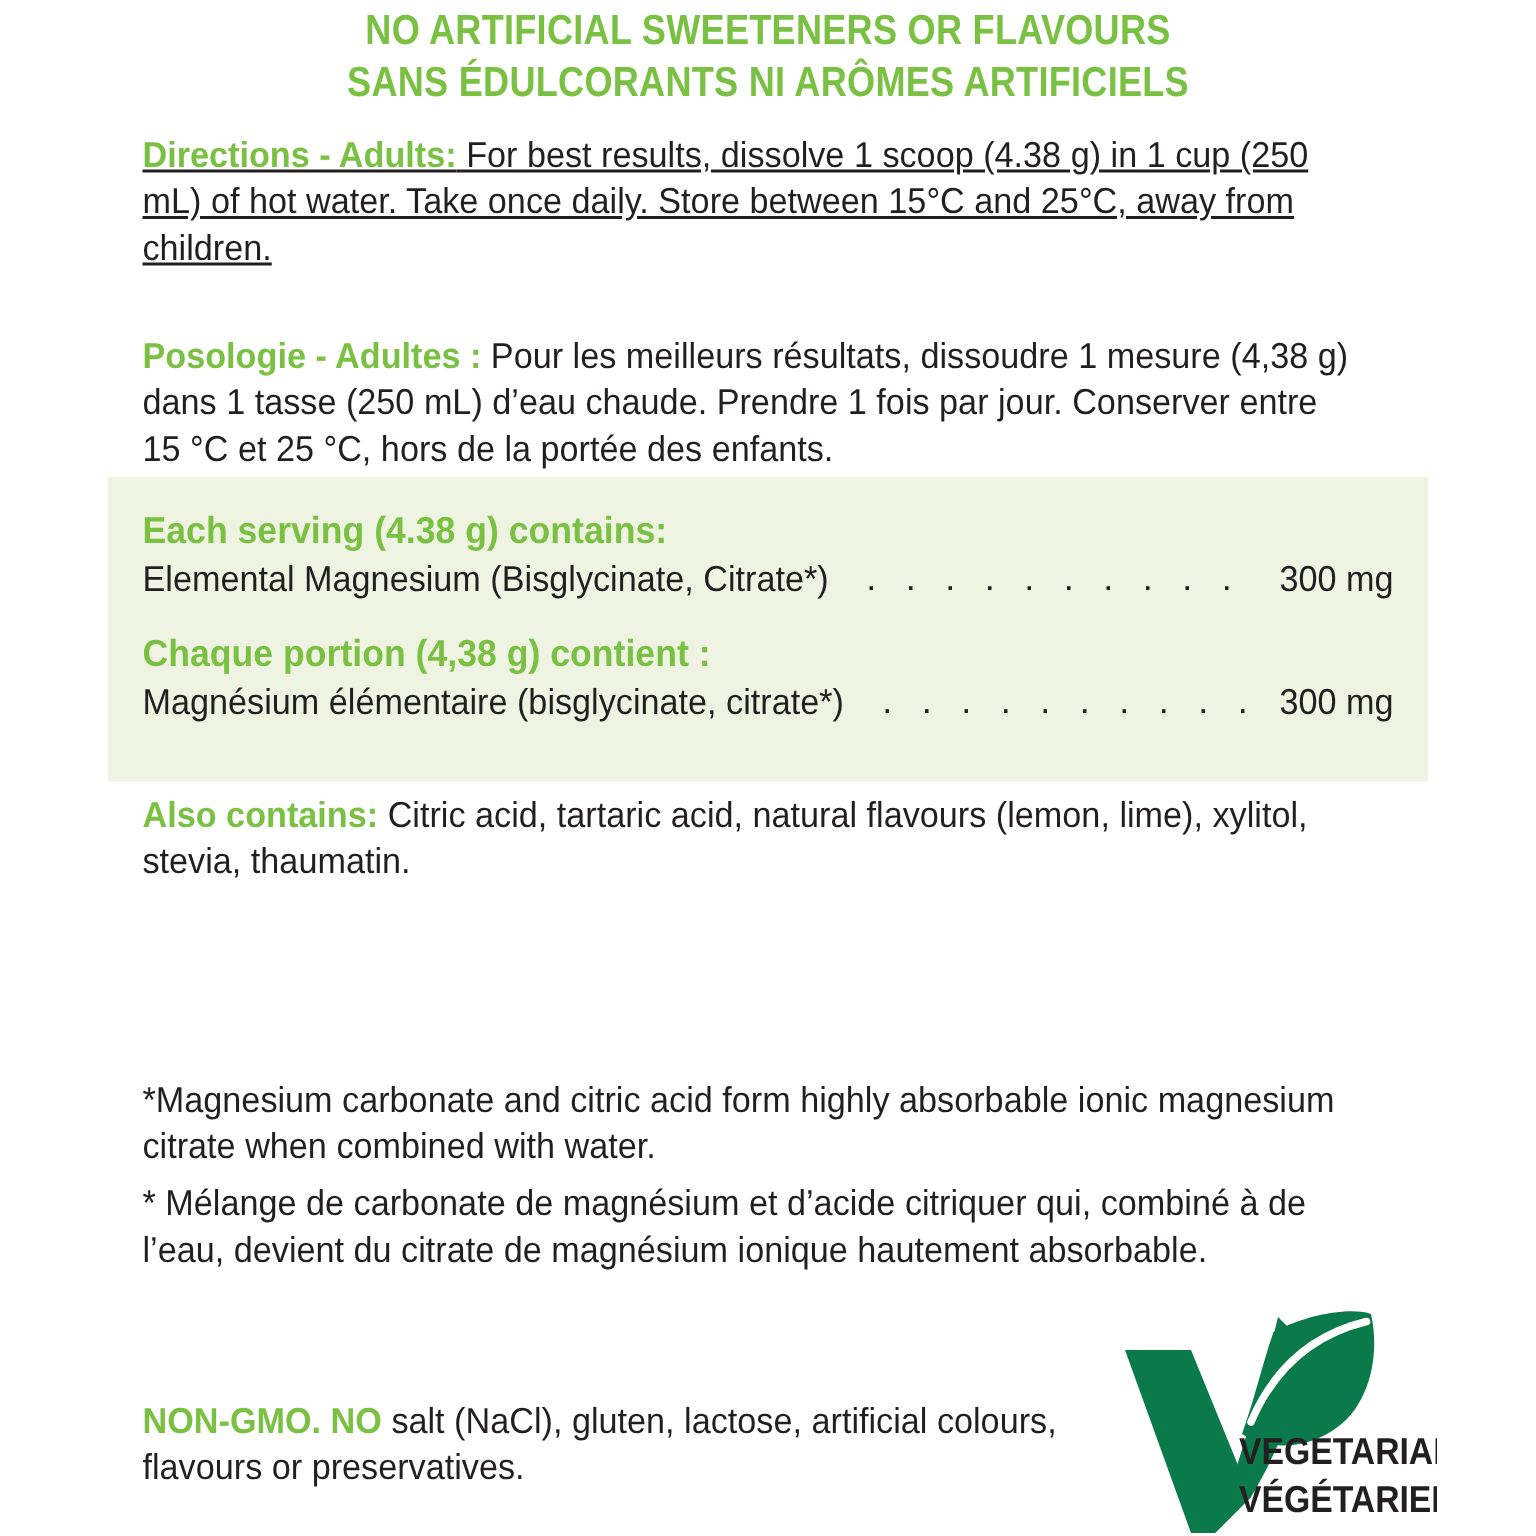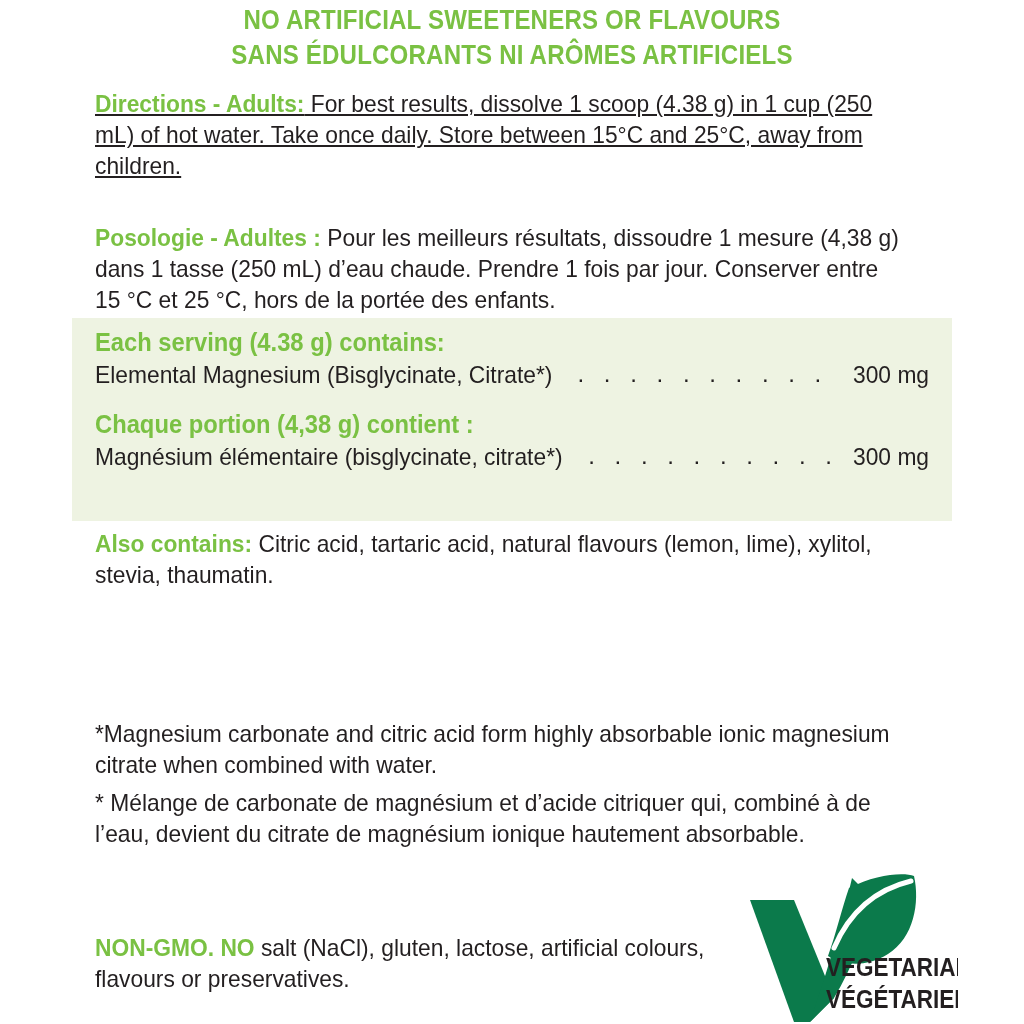--- a/index.html
+++ b/index.html
@@ -67,21 +67,21 @@
     position: absolute;
     left: 72px;
     top: 318px;
     width: 880px;
     height: 203px;
     background: #eef3e2;
   }
   .serving-inner {
     position: absolute;
     left: 23px;
-    top: 8px;
+    top: 20px;
     width: 834px;
   }
   .serving-title {
     color: #7ac143;
     font-weight: bold;
     font-size: 25px;
     line-height: 32px;
     transform: scaleX(0.95);
     transform-origin: left center;
   }

